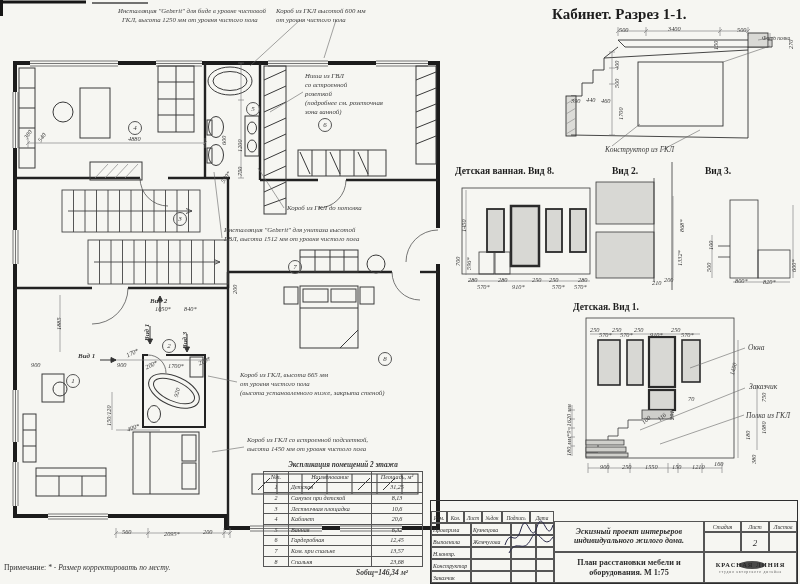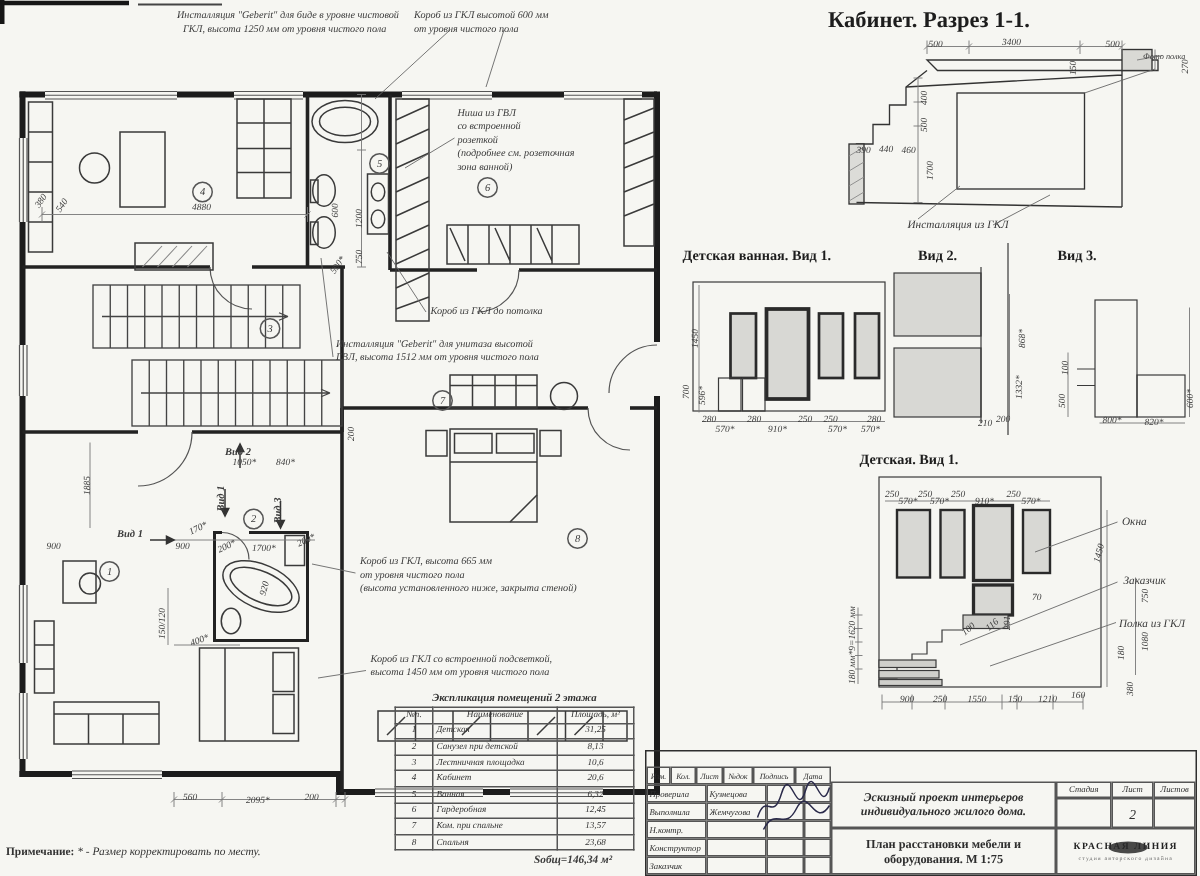--- a/index.html
+++ b/index.html
@@ -11,21 +11,21 @@
   .ann{font-size:6.8px;font-style:italic;}
   .t1{font-size:15px;font-weight:bold;color:#1d1d1d;}
   .t2{font-size:9.5px;font-weight:bold;color:#1d1d1d;}
   .lbl{font-size:7.5px;font-style:italic;}
   .lbl2{font-size:5.5px;font-style:italic;}
   .vm{font-size:7px;font-style:italic;font-weight:bold;}
   .rn{font-size:7px;font-style:italic;width:12px;height:12px;line-height:12px;text-align:center;
       border:1px solid #555;border-radius:50%;}
   .tot{font-size:7.5px;font-style:italic;font-weight:bold;}
   .note{position:absolute;left:4px;top:563px;font-size:7.6px;}
-  .note b{font-style:normal;font-weight:bold;}
+  .note b{font-style:normal;font-weight:normal;}
   .note i{font-style:italic;}
   .exp{position:absolute;left:263px;top:461px;width:160px;}
   .exp .etitle{font-size:7.2px;font-style:italic;font-weight:bold;text-align:center;margin:0 0 2px 0;}
   .exp table{width:100%;border-collapse:collapse;}
   .exp th,.exp td{border:0.8px solid #555;font-size:6.1px;font-style:italic;font-weight:normal;
       padding:0 2px;height:9.6px;color:#333;text-align:left;}
   .exp th{text-align:center;}
   .exp td:first-child{text-align:center;width:20px;}
   .exp td:last-child{text-align:center;width:46px;}
   .tb{position:absolute;left:430px;top:500px;width:366px;height:82px;border:1.4px solid #2e2e2e;
@@ -267,25 +267,25 @@
     <rect x="586" y="453" width="42" height="4" fill="#cfcfcb"></rect>
     <path d="M690,368 L745,348 M640,430 L745,388 M660,444 L744,415" stroke="#666" stroke-width="0.6"></path>
     <path d="M590,334 H700 M588,468 H722 M588,463 V473 M608,463 V473 M630,463 V473 M668,463 V473
              M678,463 V473 M702,463 V473 M722,463 V473" stroke="#777" stroke-width="0.6"></path>
     <path d="M738,340 V458 M757,385 V450 M572,405 V456 M570,410 h5 M570,419 h5 M570,428 h5 M570,437 h5 M570,446 h5" stroke="#777" stroke-width="0.6"></path>
   </g>
 </svg>
 
 <div id="labels">
       <div class="lab t1" style="left: 552px; top: 6px;">Кабинет. Разрез 1-1.</div>
-      <div class="lab t2" style="left: 455px; top: 166px;">Детская ванная. Вид 1.</div>
+      <div class="lab t2" style="left: 455px; top: 166px;">Детская ванная. Вид 8.</div>
       <div class="lab t2" style="left: 612px; top: 166px;">Вид 2.</div>
       <div class="lab t2" style="left: 705px; top: 166px;">Вид 3.</div>
       <div class="lab t2" style="left: 573px; top: 302px;">Детская. Вид 1.</div>
-      <div class="lab lbl" style="left: 605px; top: 145px;">Инсталляция из ГКЛ</div>
+      <div class="lab lbl" style="left: 605px; top: 145px;">Конструктор из ГКЛ</div>
       <div class="lab lbl2" style="left: 762px; top: 35px;">Фото полка</div>
       <div class="lab lbl" style="left: 748px; top: 343px;">Окна</div>
       <div class="lab lbl" style="left: 749px; top: 382px;">Заказчик</div>
       <div class="lab lbl" style="left: 746px; top: 411px;">Полка из ГКЛ</div>
       <div class="lab ann" style="left: 118px; top: 7px;">Инсталляция "Geberit" для биде в уровне чистовой</div>
       <div class="lab ann" style="left: 122px; top: 16px;">ГКЛ, высота 1250 мм от уровня чистого пола</div>
       <div class="lab ann" style="left: 276px; top: 7px;">Короб из ГКЛ высотой 600 мм</div>
       <div class="lab ann" style="left: 276px; top: 16px;">от уровня чистого пола</div>
       <div class="lab ann" style="left: 305px; top: 72px;">Ниша из ГВЛ</div>
       <div class="lab ann" style="left: 305px; top: 81px;">со встроенной</div>

